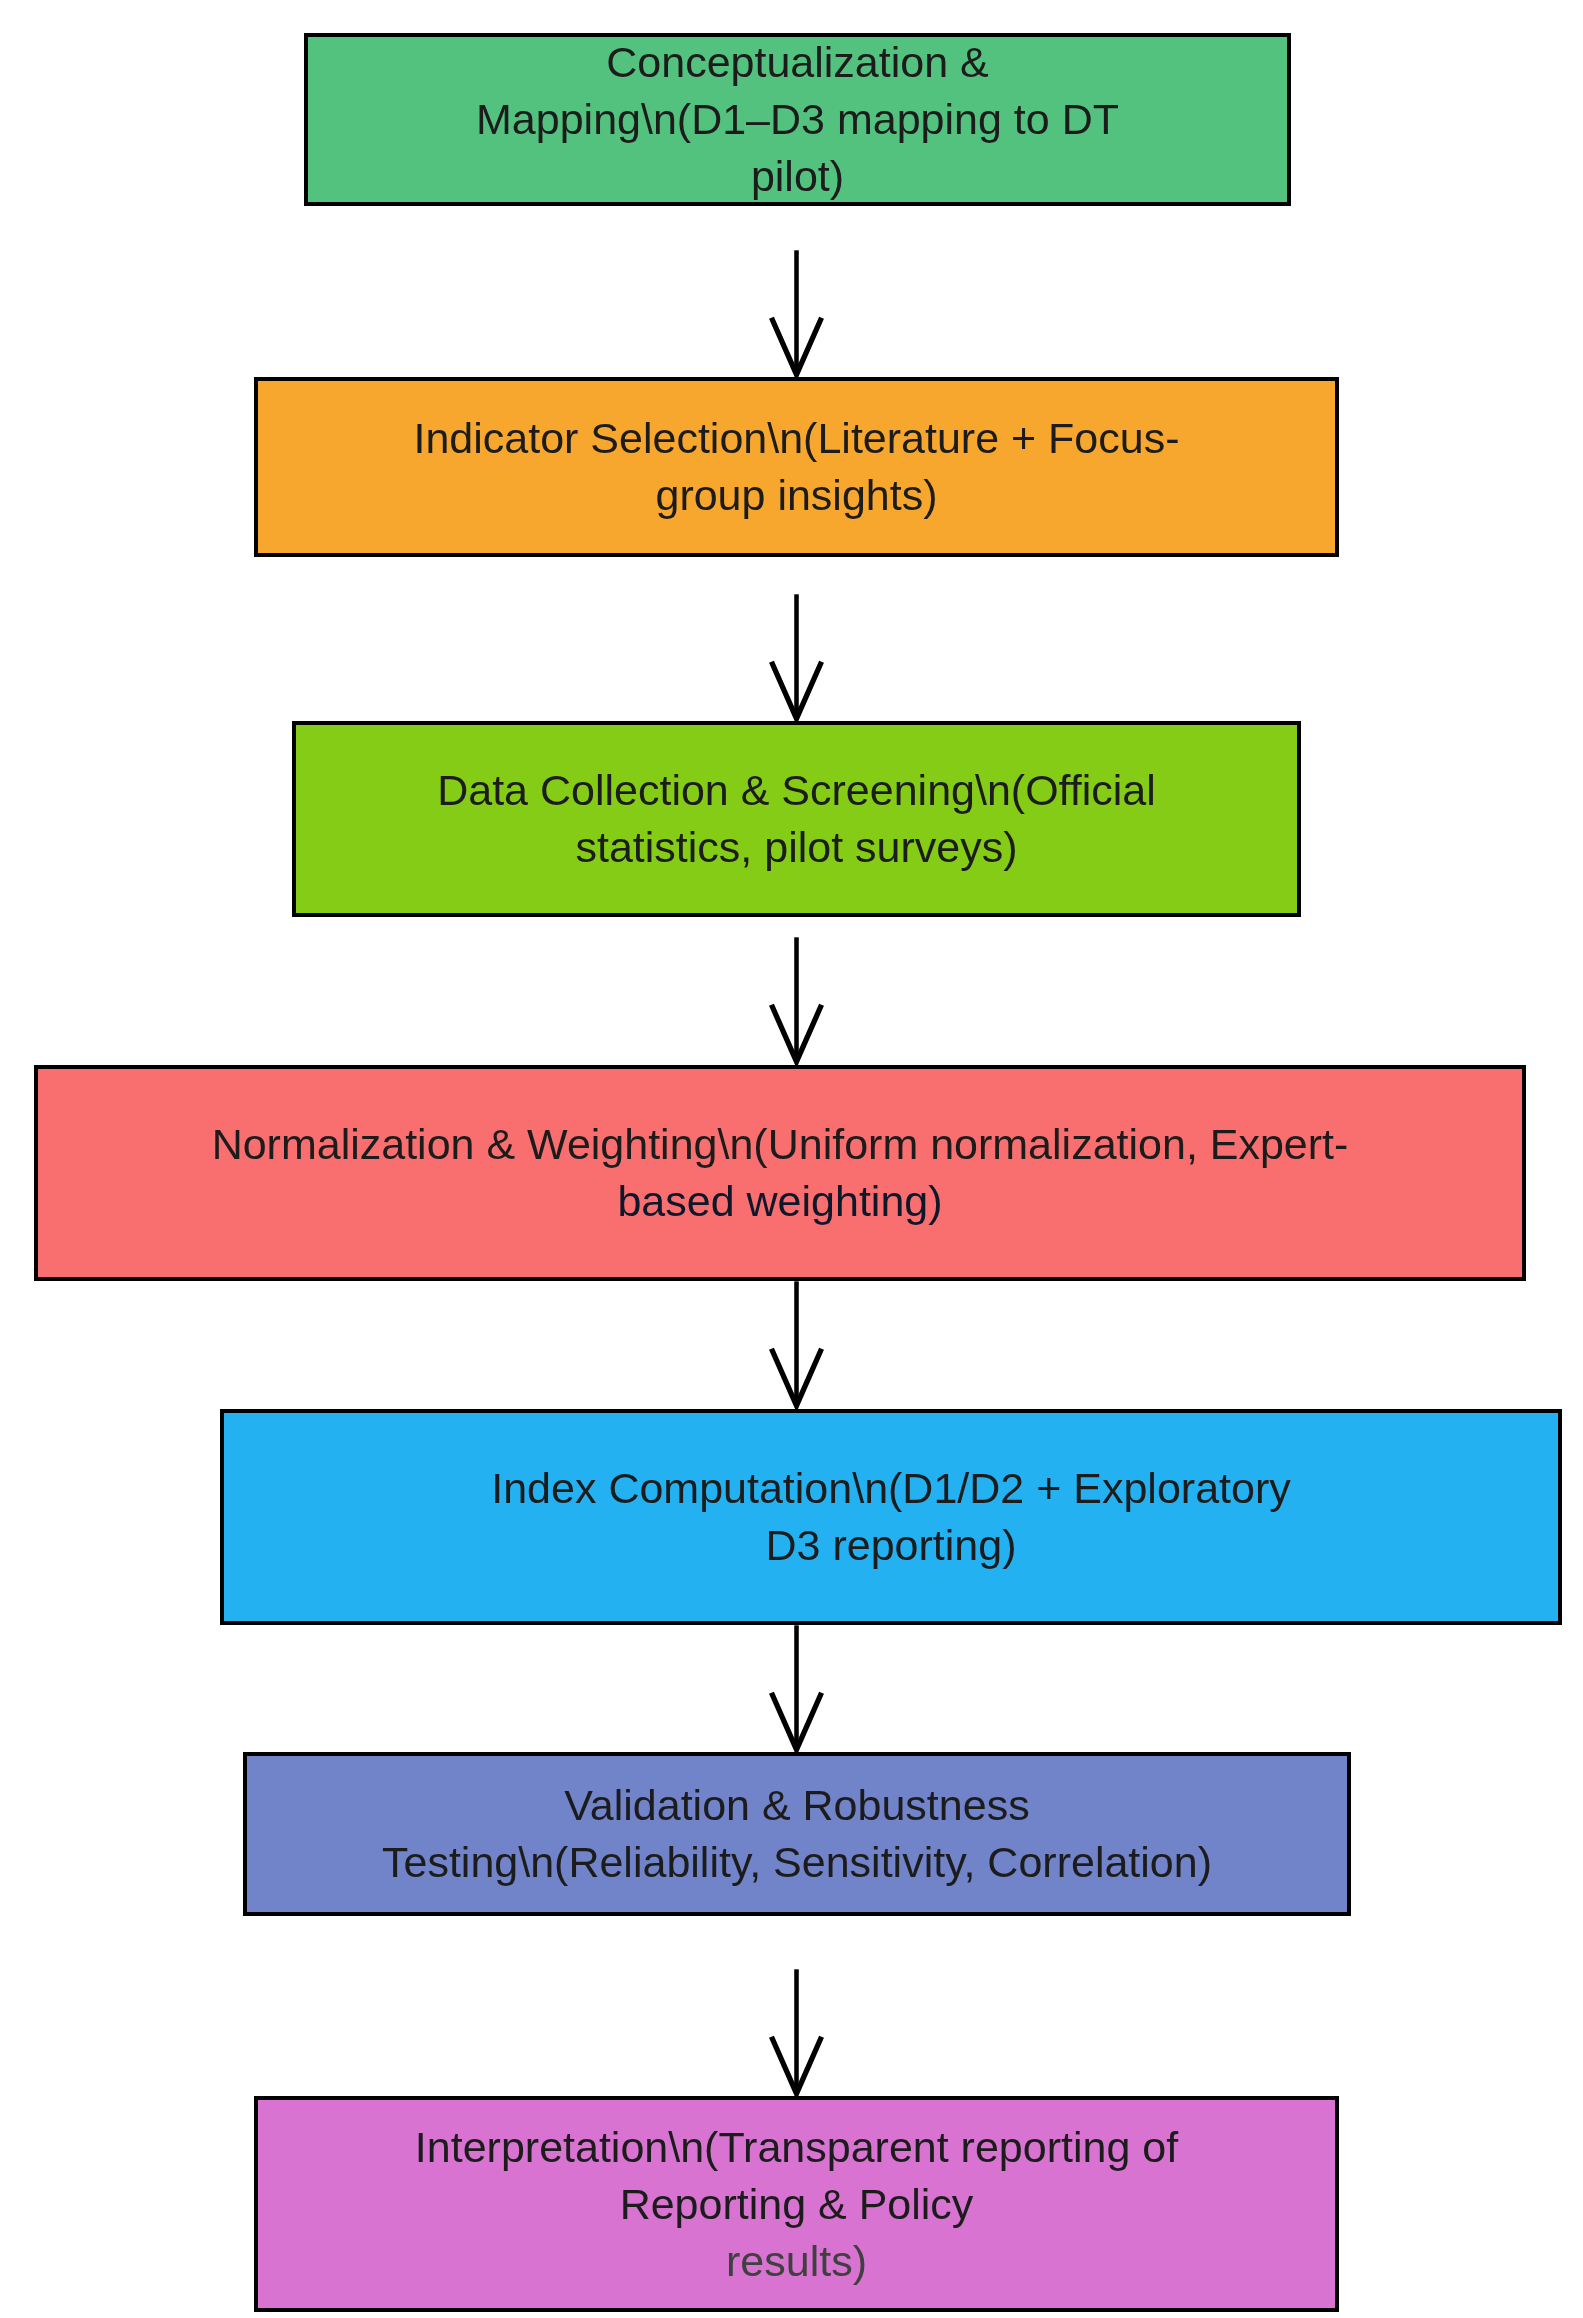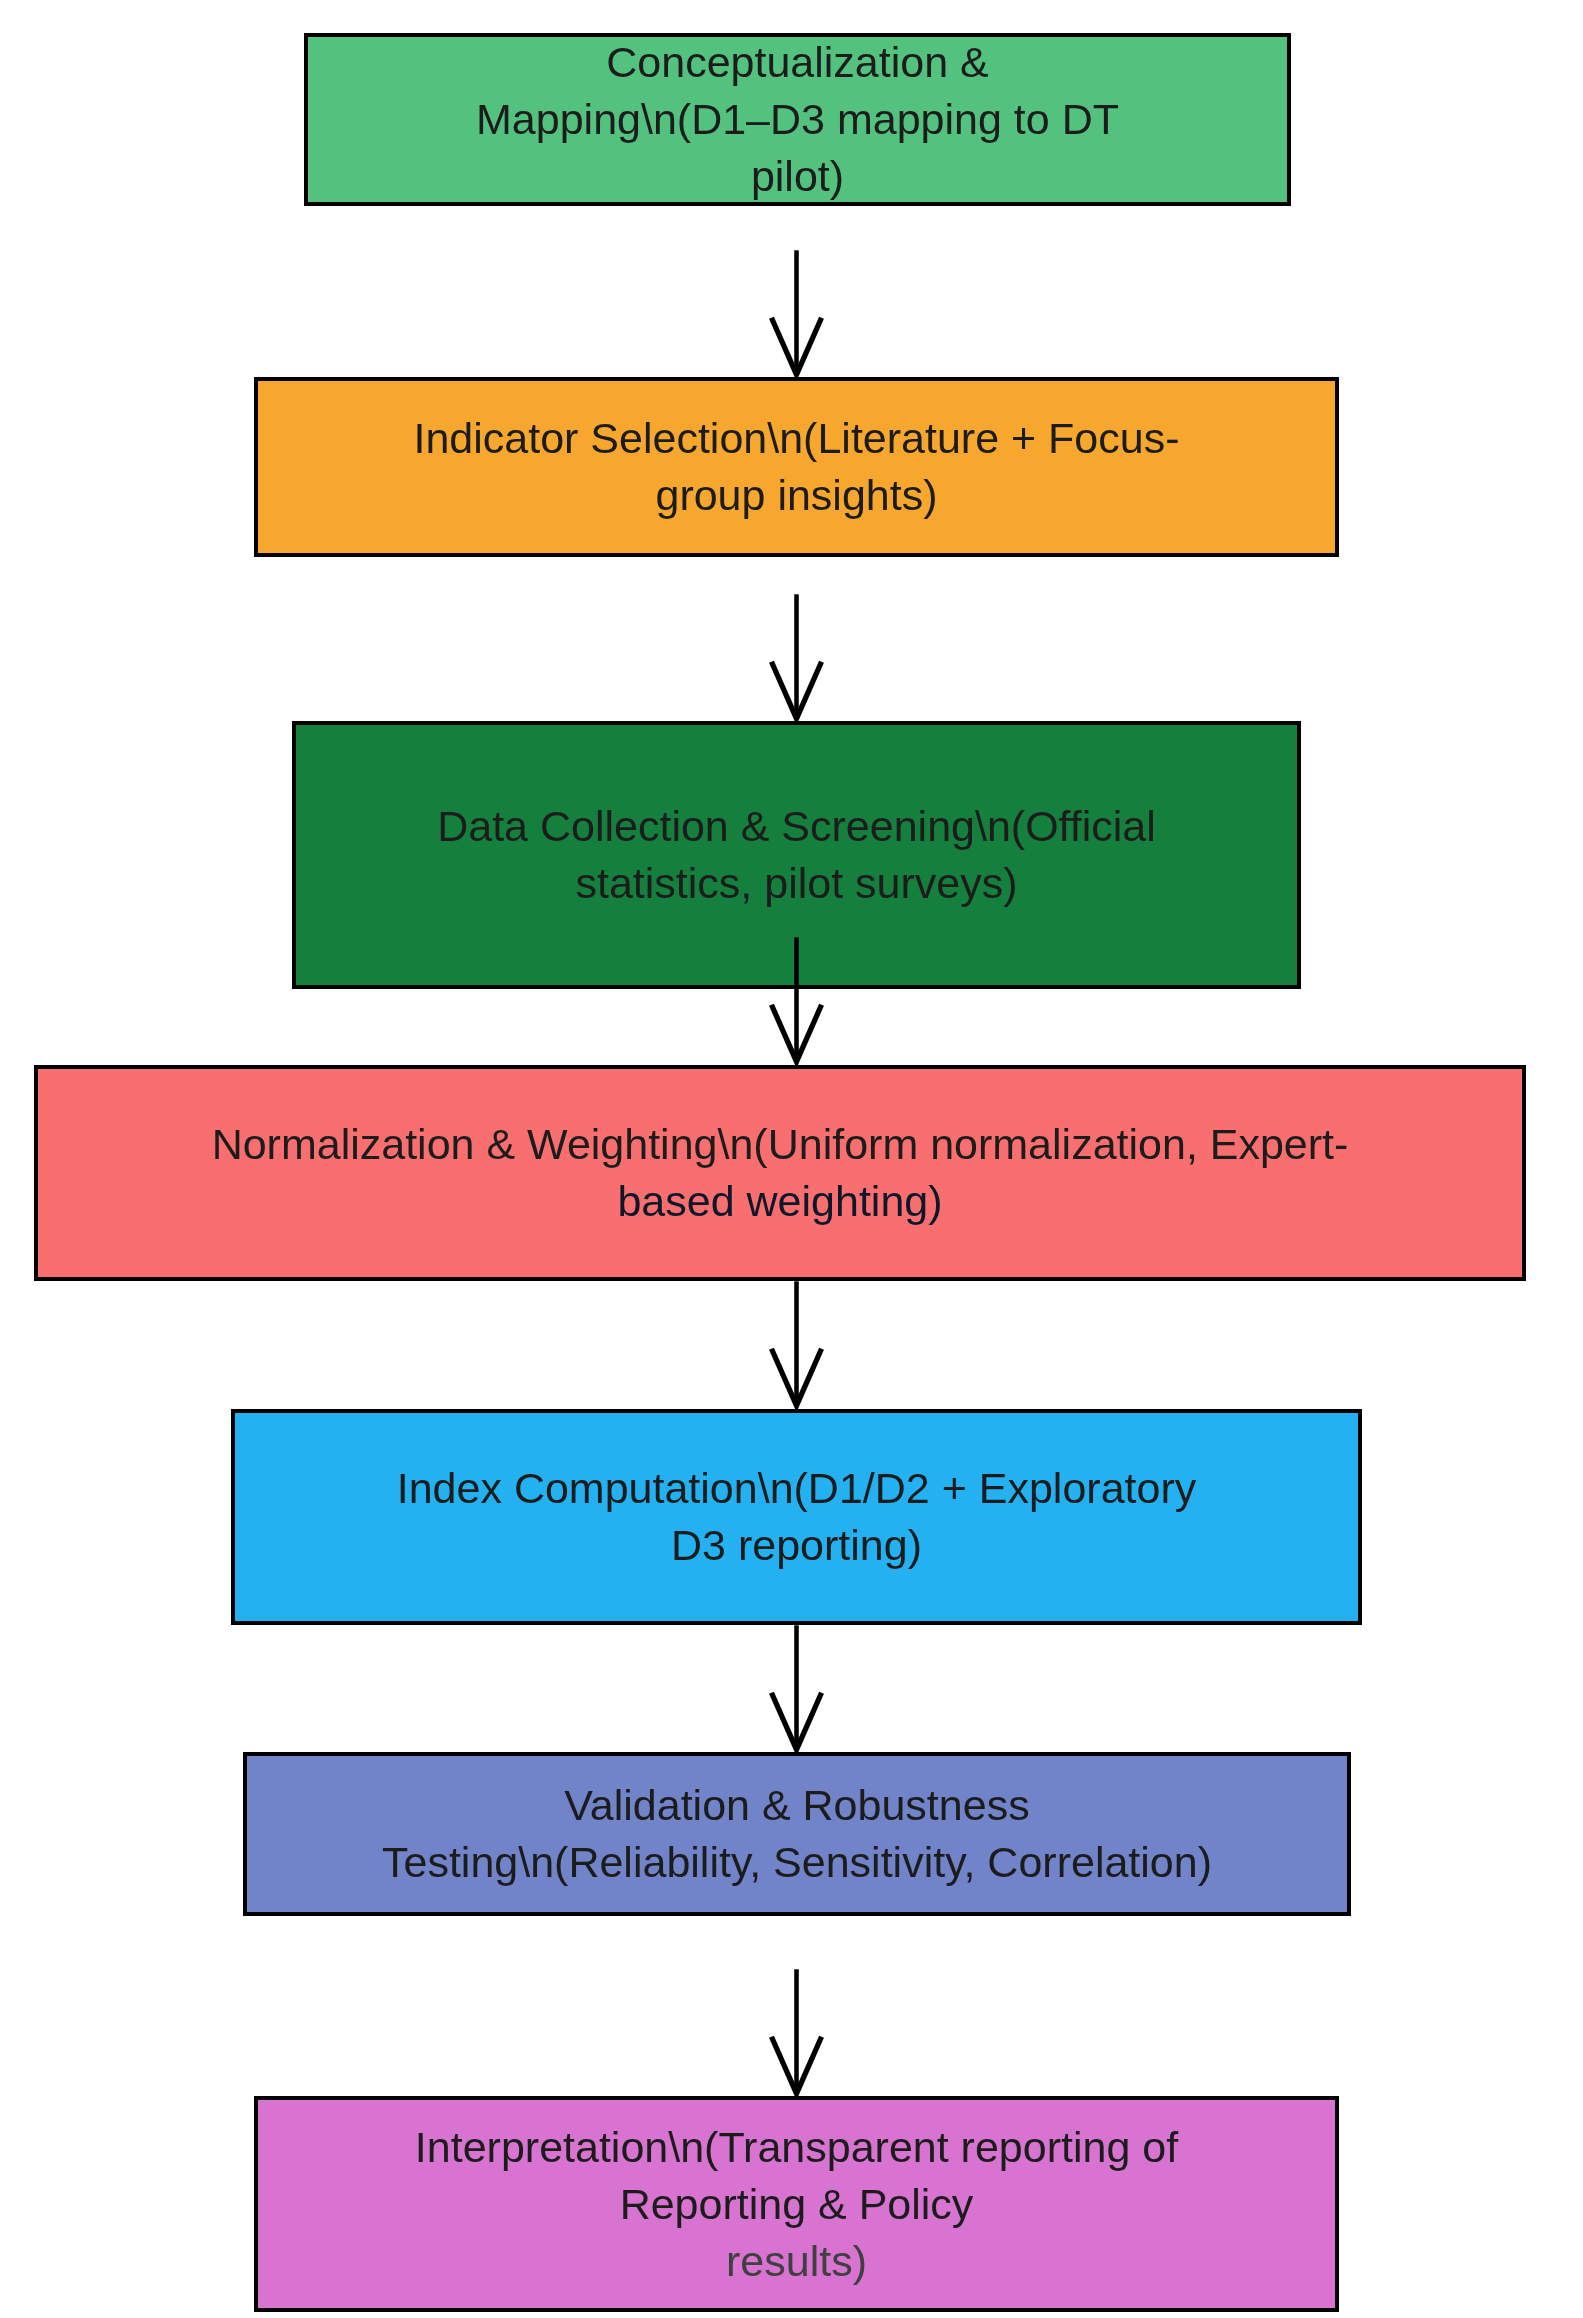--- a/index.html
+++ b/index.html
@@ -48,37 +48,37 @@
     <polyline points="27,89 60,164 93,89" fill="none" stroke-width="7" stroke="#000000"></polyline>
   </svg>
     <div class="node" style="left: 254px; top: 377px; width: 1085px; height: 180px; background: rgb(247, 167, 46); border-color: rgb(0, 0, 0);">
       <span class="node-line" style="color: rgb(28, 28, 28);">Indicator Selection\n(Literature + Focus-</span>
       <span class="node-line" style="color: rgb(28, 28, 28);">group insights)</span>
     </div>
     <svg class="arrow" width="91" height="128" viewBox="0 0 120 168" style="left: 751px; top: 594px;">
     <line x1="60" y1="0" x2="60" y2="164" stroke-width="6" stroke="#000000"></line>
     <polyline points="27,89 60,164 93,89" fill="none" stroke-width="7" stroke="#000000"></polyline>
   </svg>
-    <div class="node" style="left: 292px; top: 721px; width: 1009px; height: 268px; background: #15803d; border-color: rgb(0, 0, 0);">
+    <div class="node" style="left: 292px; top: 721px; width: 1009px; height: 196px; background: #84cc16; border-color: rgb(0, 0, 0);">
       <span class="node-line" style="color: rgb(28, 28, 28);">Data Collection &amp; Screening\n(Official</span>
       <span class="node-line" style="color: rgb(28, 28, 28);">statistics, pilot surveys)</span>
     </div>
     <svg class="arrow" width="91" height="128" viewBox="0 0 120 168" style="left: 751px; top: 937px;">
     <line x1="60" y1="0" x2="60" y2="164" stroke-width="6" stroke="#000000"></line>
     <polyline points="27,89 60,164 93,89" fill="none" stroke-width="7" stroke="#000000"></polyline>
   </svg>
     <div class="node" style="left: 34px; top: 1065px; width: 1492px; height: 216px; background: rgb(249, 111, 111); border-color: rgb(0, 0, 0);">
       <span class="node-line" style="color: rgb(28, 28, 28);">Normalization &amp; Weighting\n(Uniform normalization, Expert-</span>
       <span class="node-line" style="color: #0f172a;">based weighting)</span>
     </div>
     <svg class="arrow" width="91" height="128" viewBox="0 0 120 168" style="left: 751px; top: 1281px;">
     <line x1="60" y1="0" x2="60" y2="164" stroke-width="6" stroke="#000000"></line>
     <polyline points="27,89 60,164 93,89" fill="none" stroke-width="7" stroke="#000000"></polyline>
   </svg>
-    <div class="node" style="left: 231px; top: 1409px; width: 1131px; height: 216px; background: rgb(35, 177, 242); border-color: rgb(0, 0, 0);">
+    <div class="node" style="left: 220px; top: 1409px; width: 1342px; height: 216px; background: rgb(35, 177, 242); border-color: rgb(0, 0, 0);">
       <span class="node-line" style="color: rgb(28, 28, 28);">Index Computation\n(D1/D2 + Exploratory</span>
       <span class="node-line" style="color: rgb(28, 28, 28);">D3 reporting)</span>
     </div>
     <svg class="arrow" width="91" height="128" viewBox="0 0 120 168" style="left: 751px; top: 1625px;">
     <line x1="60" y1="0" x2="60" y2="164" stroke-width="6" stroke="#000000"></line>
     <polyline points="27,89 60,164 93,89" fill="none" stroke-width="7" stroke="#000000"></polyline>
   </svg>
     <div class="node" style="left: 243px; top: 1752px; width: 1108px; height: 164px; background: rgb(113, 131, 201); border-color: rgb(0, 0, 0);">
       <span class="node-line" style="color: rgb(28, 28, 28);">Validation &amp; Robustness</span>
       <span class="node-line" style="color: rgb(28, 28, 28);">Testing\n(Reliability, Sensitivity, Correlation)</span>

